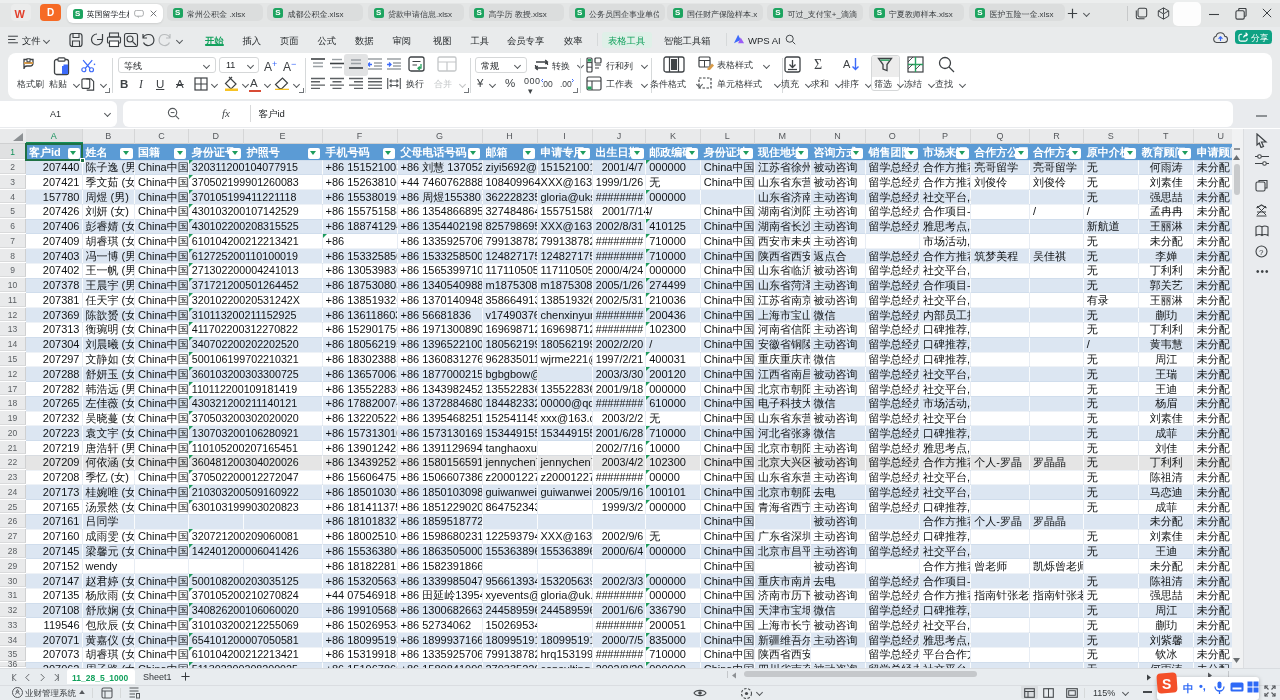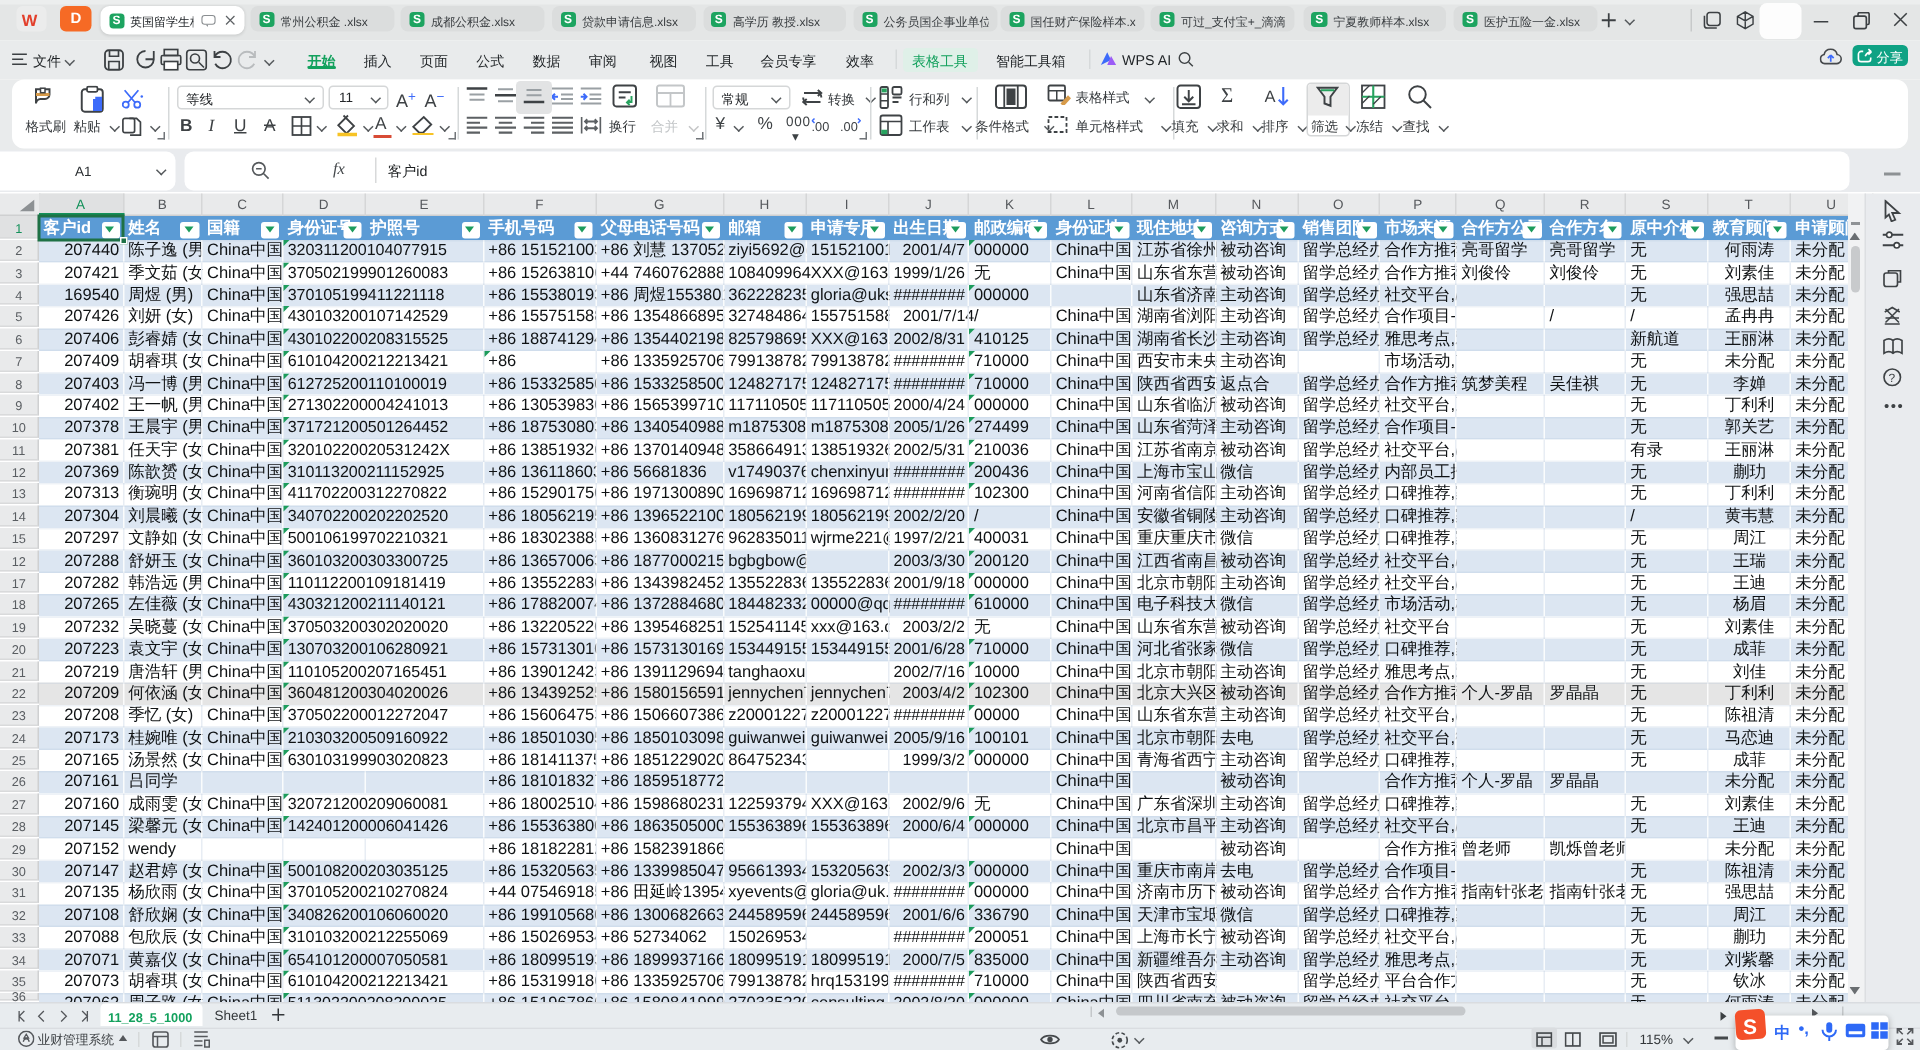--- a/index.html
+++ b/index.html
@@ -536,21 +536,21 @@
 <div class="abs" style="left:1056.75px;top:0;width:1px;height:100%;background:#e8edf4;"></div>
 <div class="cell" style="left:1057.75px;width:55.0px;">无</div>
 <div class="abs" style="left:1111.75px;top:0;width:1px;height:100%;background:#e8edf4;"></div>
 <div class="cell" style="left:1112.75px;width:55.0px;text-align:center;">刘素佳</div>
 <div class="abs" style="left:1166.75px;top:0;width:1px;height:100%;background:#e8edf4;"></div>
 <div class="cell" style="left:1167.75px;width:55.0px;">未分配</div>
 
 <div class="gt" style="left:162.75px;"></div>
 </div>
 <div class="row" style="top:189.54px;height:14.77px;background:#dce6f2;">
-<div class="cell num" style="left:0.0px;width:56.5px;">169540</div>
+<div class="cell num" style="left:0.0px;width:56.5px;">157780</div>
 <div class="abs" style="left:55.5px;top:0;width:1px;height:100%;background:rgba(255,255,255,0.85);"></div>
 <div class="cell" style="left:56.5px;width:52.5px;">周煜 (男)</div>
 <div class="abs" style="left:108.0px;top:0;width:1px;height:100%;background:rgba(255,255,255,0.85);"></div>
 <div class="cell" style="left:109.0px;width:53.75px;">China中国</div>
 <div class="abs" style="left:161.75px;top:0;width:1px;height:100%;background:rgba(255,255,255,0.85);"></div>
 <div class="cell" style="left:162.75px;width:133.75px;font-size:10.7px;">370105199411221118</div>
 <div class="abs" style="left:295.5px;top:0;width:1px;height:100%;background:rgba(255,255,255,0.85);"></div>
 <div class="cell" style="left:296.5px;width:75.0px;">+86 155380193</div>
 <div class="abs" style="left:370.5px;top:0;width:1px;height:100%;background:rgba(255,255,255,0.85);"></div>
 <div class="cell" style="left:371.5px;width:85.0px;">+86 周煜1553801</div>
@@ -1737,21 +1737,21 @@
 <div class="cell" style="left:1057.75px;width:55.0px;">无</div>
 <div class="abs" style="left:1111.75px;top:0;width:1px;height:100%;background:rgba(255,255,255,0.85);"></div>
 <div class="cell" style="left:1112.75px;width:55.0px;text-align:center;">周江</div>
 <div class="abs" style="left:1166.75px;top:0;width:1px;height:100%;background:rgba(255,255,255,0.85);"></div>
 <div class="cell" style="left:1167.75px;width:55.0px;">未分配</div>
 
 <div class="gt" style="left:162.75px;"></div>
 <div class="gt" style="left:620.25px;"></div>
 </div>
 <div class="row" style="top:617.87px;height:14.77px;background:#ffffff;">
-<div class="cell num" style="left:0.0px;width:56.5px;">207088</div>
+<div class="cell num" style="left:0.0px;width:56.5px;">119546</div>
 <div class="abs" style="left:55.5px;top:0;width:1px;height:100%;background:#e8edf4;"></div>
 <div class="cell" style="left:56.5px;width:52.5px;">包欣辰 (女)</div>
 <div class="abs" style="left:108.0px;top:0;width:1px;height:100%;background:#e8edf4;"></div>
 <div class="cell" style="left:109.0px;width:53.75px;">China中国</div>
 <div class="abs" style="left:161.75px;top:0;width:1px;height:100%;background:#e8edf4;"></div>
 <div class="cell" style="left:162.75px;width:133.75px;font-size:10.7px;">310103200212255069</div>
 <div class="abs" style="left:295.5px;top:0;width:1px;height:100%;background:#e8edf4;"></div>
 <div class="cell" style="left:296.5px;width:75.0px;">+86 150269534</div>
 <div class="abs" style="left:370.5px;top:0;width:1px;height:100%;background:#e8edf4;"></div>
 <div class="cell" style="left:371.5px;width:85.0px;">+86 52734062</div>

